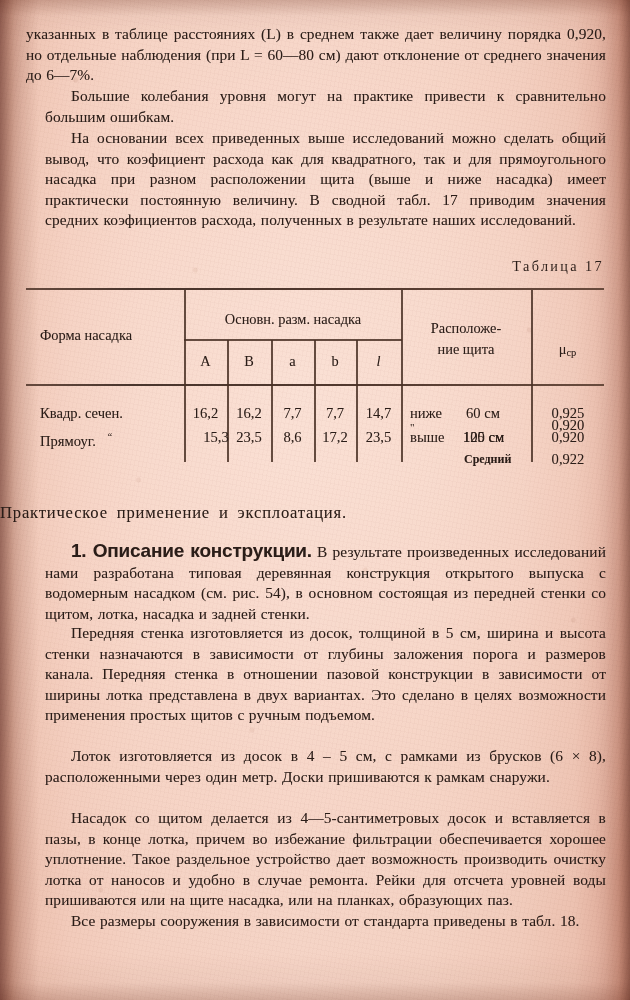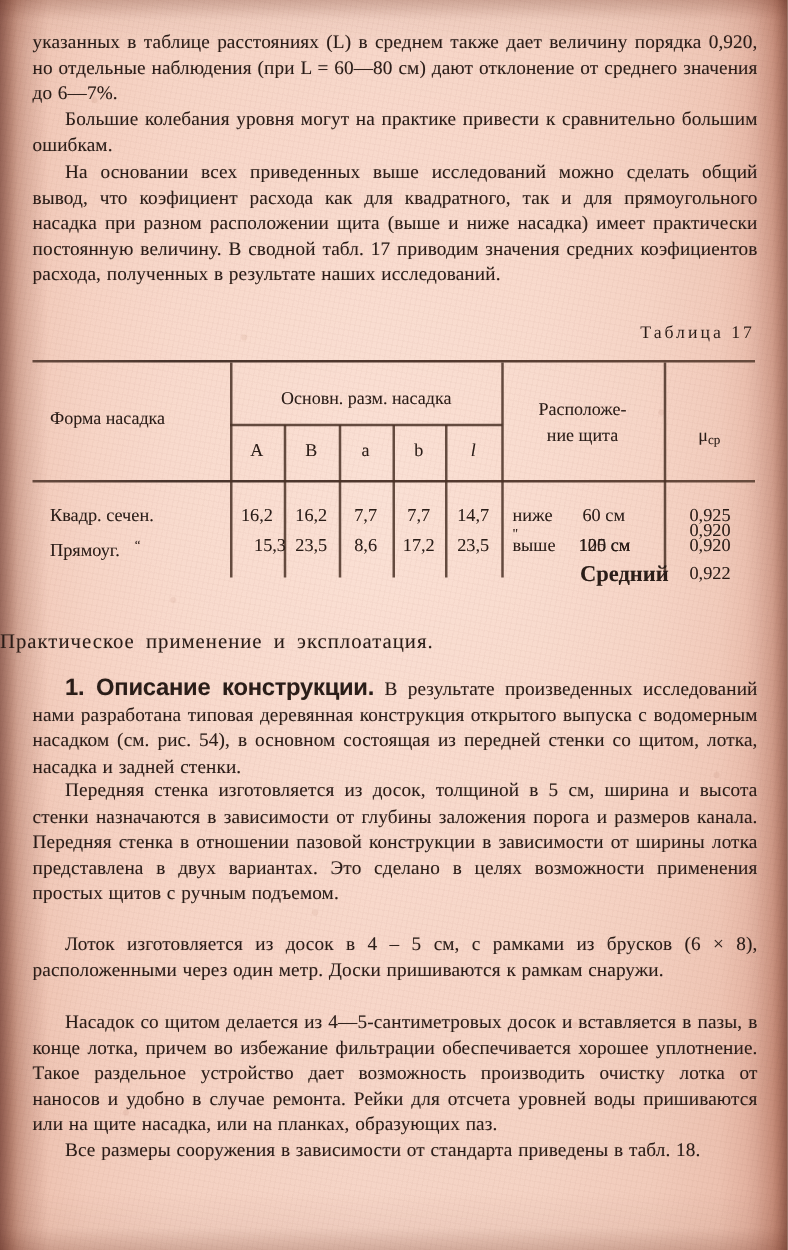--- a/index.html
+++ b/index.html
@@ -59,21 +59,21 @@
     position: absolute;
     left: 26px;
     right: 24px;
     text-align: justify;
     font-size: 15.4px;
     line-height: 20.6px;
     letter-spacing: .1px;
     word-spacing: .6px;
     text-shadow: 0 0 .6px rgba(45,28,22,0.30);
   }
-  .indent { text-indent: 26px; }
+  .indent { text-indent: 26px; margin-left: 19px; }
 
   
   #table-caption {
     position: absolute;
     right: 26px;
     top: 258px;
     font-size: 14.2px;
     letter-spacing: 2.4px;
   }
 
@@ -106,21 +106,21 @@
     background: #4a3126;
     opacity: .85;
   }
   .cell {
     position: absolute;
     font-size: 14.6px;
     line-height: 18px;
     text-shadow: 0 0 .5px rgba(45,28,22,0.28);
   }
   .cell.ctr { text-align: center; }
-  .cell.bold { font-weight: bold; font-size: 18px; text-align: center; }
+  .cell.bold { font-weight: bold; font-size: 12px; text-align: center; }
   .hdr { font-size: 14.4px; }
 
   
   #section-heading {
     position: absolute;
     left: 0; right: 16px;
     top: 503px;
     text-align: left;
     font-size: 16.6px;
     letter-spacing: .8px;

